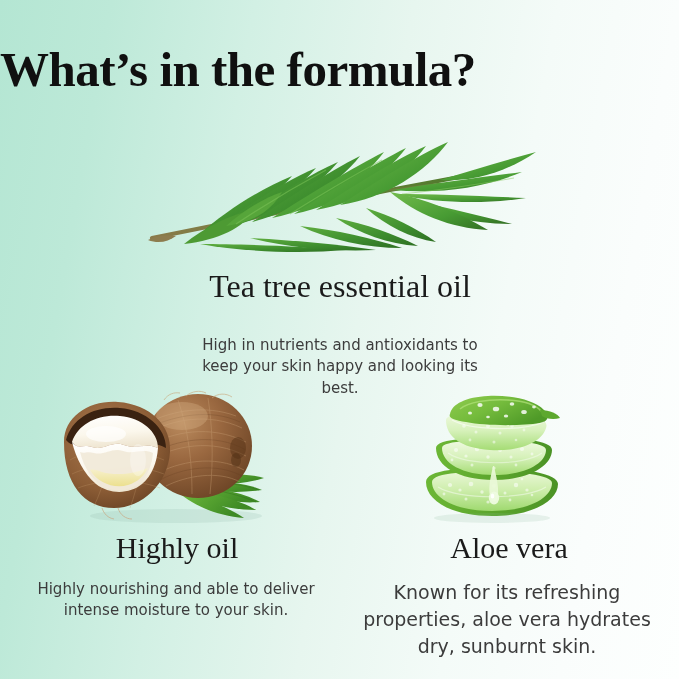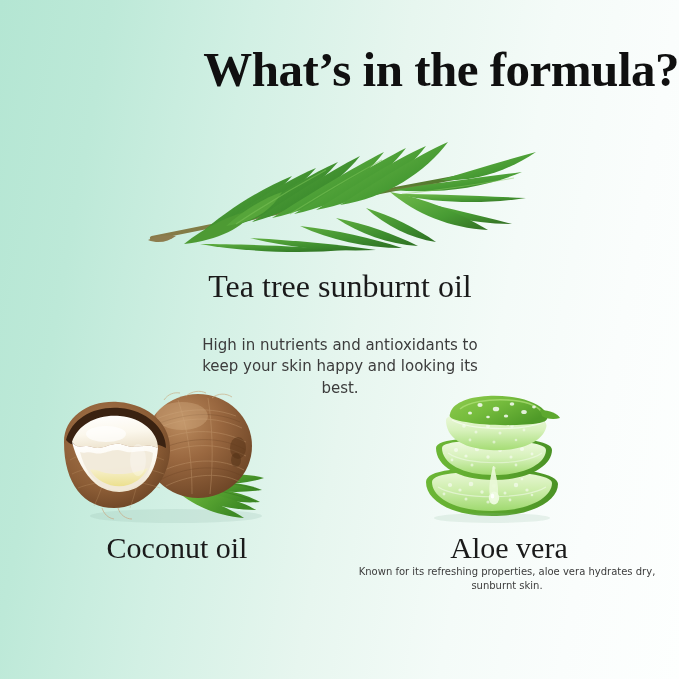--- a/index.html
+++ b/index.html
@@ -27,21 +27,21 @@
                 #fdfffe 100%);
     overflow: hidden;
   }
 
   
   .title {
     position: absolute;
     top: 44px;
     left: 0;
     width: 679px;
-    text-align: right;
+    text-align: left;
     font-family: "Liberation Serif", "DejaVu Serif", serif;
     font-weight: bold;
     font-size: 49px;
     line-height: 1.05;
     letter-spacing: -0.5px;
     color: #101010;
     white-space: nowrap;
   }
 
   
@@ -120,21 +120,22 @@
     display: block;
     margin-left: 68px;
   }
   .block-aloe .heading {
     font-size: 30px;
     margin-top: 6px;
     margin-left: 8px;
     text-align: center;
   }
   .block-aloe .body-copy {
-    font-size: 10px;
+    font-size: 19px;
+    margin-top: 14px;
     width: 310px;
     margin-left: 12px;
   }
 </style>
 </head>
 <body>
 
 <div id="poster">
 
   <div class="title">What’s in the formula?</div>
@@ -195,21 +196,21 @@
         <path d="M226 82 C252 90 276 102 296 116 C270 112 246 100 226 82 Z"></path>
       </g>
 
       <path d="M96 98 C126 78 160 58 186 44" stroke="#7cc257" stroke-width="1.1" fill="none" opacity="0.55"></path>
       <path d="M150 88 C182 68 216 48 242 34" stroke="#7cc257" stroke-width="1.1" fill="none" opacity="0.55"></path>
       <path d="M262 68 C300 64 340 58 374 52" stroke="#8ccc63" stroke-width="1.1" fill="none" opacity="0.5"></path>
 
       <path d="M8 114 C16 110 26 108 36 110 C28 116 18 118 8 114 Z" fill="#8d7c4e"></path>
     </svg>
 
-    <div class="heading">Tea tree sunburnt oil</div>
+    <div class="heading">Tea tree essential oil</div>
     <div class="body-copy">High in nutrients and antioxidants to keep your skin happy and looking its best.</div>
   </div>
 
   <div class="block-coconut">
 
     <svg class="coconut-art" viewBox="0 0 260 135">
       <defs>
         <radialGradient id="nutG" cx="35%" cy="28%" r="78%">
           <stop offset="0%" stop-color="#b98a5d"></stop>
           <stop offset="45%" stop-color="#9a6840"></stop>
@@ -306,21 +307,22 @@
         <ellipse cx="60" cy="44" rx="20" ry="8" fill="#ffffff" opacity="0.65"></ellipse>
         <ellipse cx="92" cy="70" rx="8" ry="16" fill="#ffffff" opacity="0.3"></ellipse>
 
         <g stroke="#caa27a" stroke-width="0.8" fill="none" opacity="0.8">
           <path d="M56 118 C58 124 62 128 68 129"></path>
           <path d="M72 118 C74 125 80 129 86 129"></path>
         </g>
       </g>
     </svg>
 
-    <div class="heading">Coconut oil</div>
+    <div class="heading">Highly oil</div>
+    <div class="body-copy">Highly nourishing and able to deliver intense moisture to your skin.</div>
   </div>
 
   <div class="block-aloe">
 
     <svg class="aloe-art" viewBox="0 0 170 135">
       <defs>
         <linearGradient id="aloeSkin" x1="0" y1="0" x2="1" y2="0.6">
           <stop offset="0%" stop-color="#8fcc4e"></stop>
           <stop offset="50%" stop-color="#74bb3c"></stop>
           <stop offset="100%" stop-color="#4f9a28"></stop>

